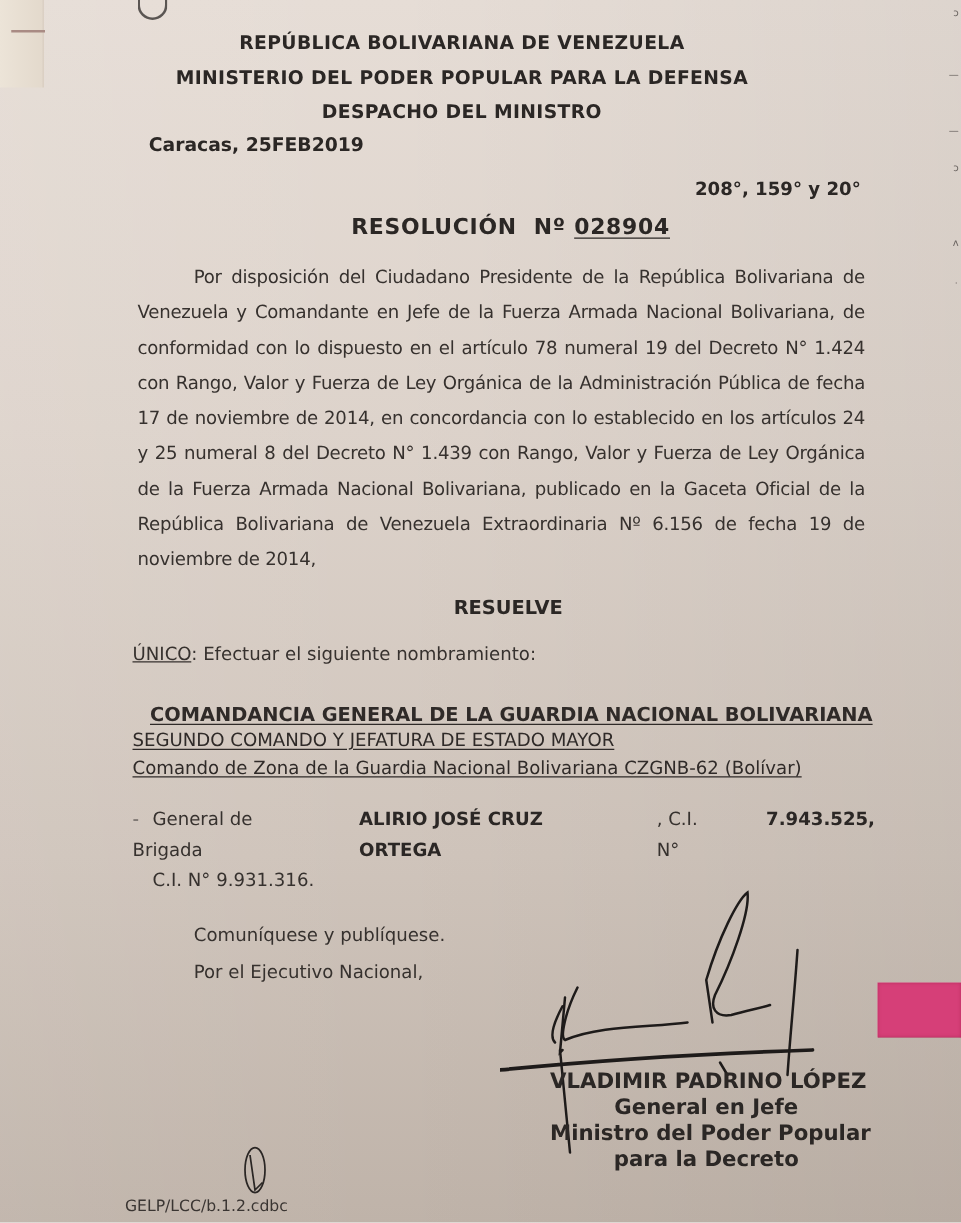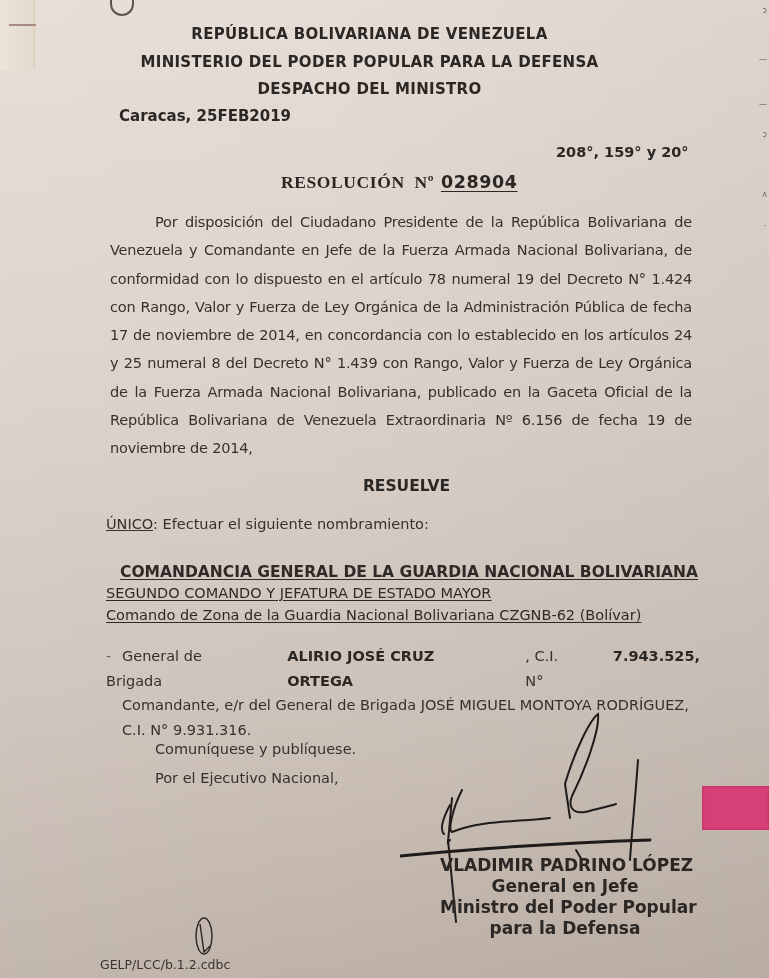--- a/index.html
+++ b/index.html
@@ -116,21 +116,21 @@
 </div>
 
 <div class="header h1">REPÚBLICA BOLIVARIANA DE VENEZUELA</div>
 <div class="header h2">MINISTERIO DEL PODER POPULAR PARA LA DEFENSA</div>
 <div class="header h3">DESPACHO DEL MINISTRO</div>
 
 <div class="city">Caracas, 25FEB2019</div>
 <div class="years">208°, 159° y 20°</div>
 
 <div class="resol">
-  <span style="white-space:pre;font-family:Liberation Serif, serif;">RESOLUCIÓN  Nº</span>
+  <span style="white-space:pre;">RESOLUCIÓN  Nº</span>
   <span class="num">028904</span>
 </div>
 
 <div class="body-text"><span class="indent"></span><span>Por disposición del Ciudadano Presidente de la República Bolivariana de Venezuela y Comandante en Jefe de la Fuerza Armada Nacional Bolivariana, de conformidad con lo dispuesto en el artículo 78 numeral 19 del Decreto N° 1.424 con Rango, Valor y Fuerza de Ley Orgánica de la Administración Pública de fecha 17 de noviembre de 2014, en concordancia con lo establecido en los artículos 24 y 25 numeral 8 del Decreto N° 1.439 con Rango, Valor y Fuerza de Ley Orgánica de la Fuerza Armada Nacional Bolivariana, publicado en la Gaceta Oficial de la República Bolivariana de Venezuela Extraordinaria Nº 6.156 de fecha 19 de noviembre de 2014,</span></div>
 
 <div class="resuelve">RESUELVE</div>
 
 <div class="unico">
   <span class="u">ÚNICO</span><span>: Efectuar el siguiente nombramiento:</span>
 </div>
@@ -139,21 +139,20 @@
 <div class="org org2">SEGUNDO COMANDO Y JEFATURA DE ESTADO MAYOR</div>
 <div class="org org3">Comando de Zona de la Guardia Nacional Bolivariana CZGNB-62 (Bolívar)</div>
 
 <div class="appoint">
   <div class="l1">
     <span><span class="dash">-</span><span>General de Brigada</span></span>
     <b>ALIRIO JOSÉ CRUZ ORTEGA</b>
     <span>, C.I. N°</span>
     <b>7.943.525,</b>
   </div>
-  <div class="l2">Comandante, e/r del General de Brigada JOSÉ MIGUEL MONTOYA RODRÍGUEZ,</div>
   <div class="l3">C.I. N° 9.931.316.</div>
 </div>
 
 <div class="closing c1">Comuníquese y publíquese.</div>
 <div class="closing c2">Por el Ejecutivo Nacional,</div>
 
 <svg class="signature" viewBox="0 0 300 215">
   <g fill="none" stroke="#1e1b1a" stroke-width="2" stroke-linecap="round">
     <path d="M52 88 L48 132 L50 130"></path>
     <path d="M50 95 C 42 110, 40 120, 44 124"></path>
@@ -163,21 +162,21 @@
     <path d="M0 146 C 60 140, 130 134, 250 130" stroke-width="3"></path>
     <path d="M48 130 L56 212"></path>
     <path d="M176 140 L182 150"></path>
   </g>
 </svg>
 
 <div class="signer">
   <div>VLADIMIR PADRINO LÓPEZ</div>
   <div>General en Jefe</div>
   <div>Ministro del Poder Popular</div>
-  <div>para la Defensa</div>
+  <div>para la Decreto</div>
 </div>
 
 <svg class="initials" viewBox="0 0 30 50">
   <g fill="none" stroke="#2a2624" stroke-width="1.4">
     <ellipse cx="14" cy="24" rx="8" ry="18"></ellipse>
     <path d="M10 12 L14 40 L20 34"></path>
   </g>
 </svg>
 
 <div class="ref">GELP/LCC/b.1.2.cdbc</div>

